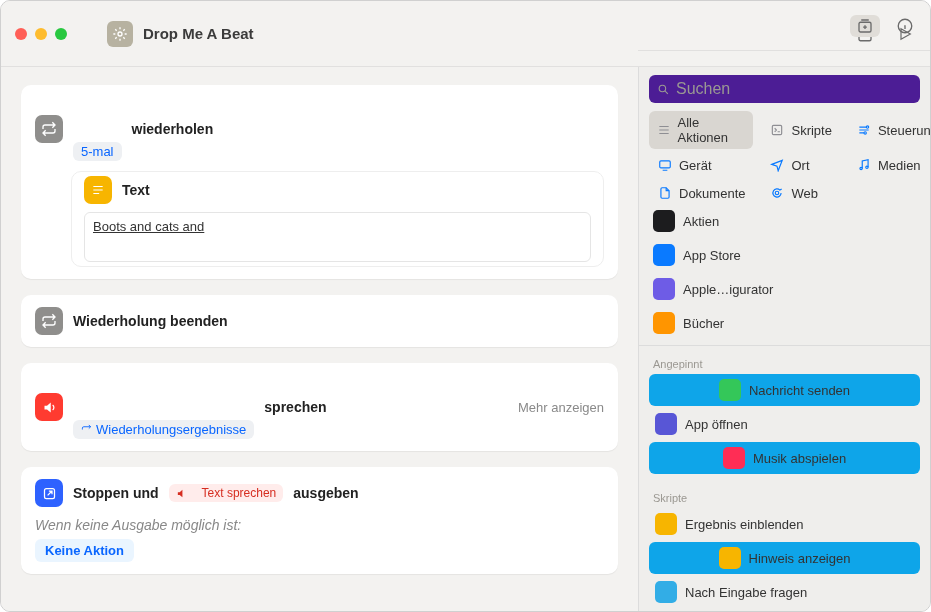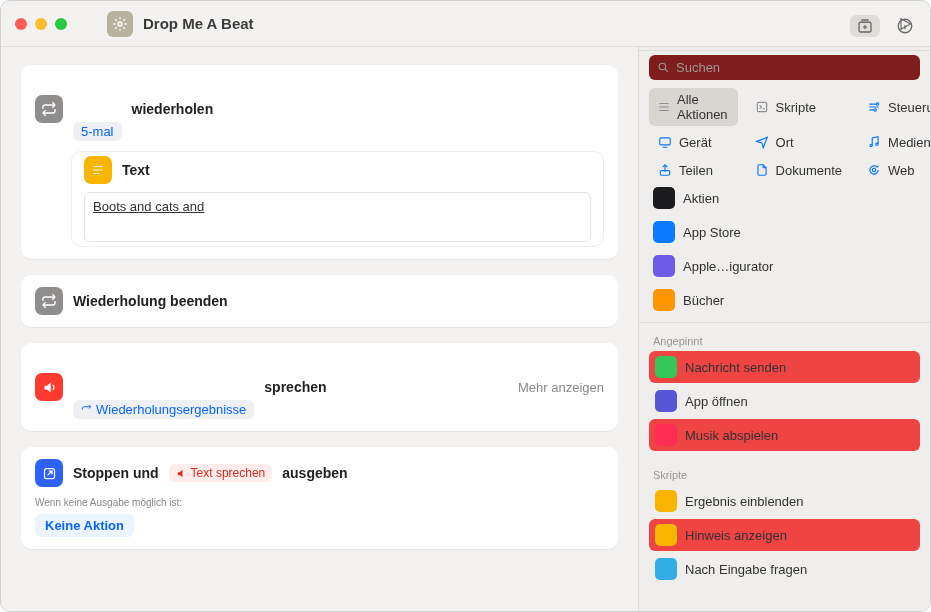--- a/index.html
+++ b/index.html
@@ -2,21 +2,21 @@
 <html><head>
 <meta charset="utf-8">
 <style>
   * { box-sizing: border-box; margin: 0; padding: 0; }
   body { font-family: -apple-system, "Helvetica Neue", Arial, sans-serif; background: #fff; }
   .window {
     width: 931px; height: 612px; margin: 0 auto; border: 1px solid #d0d0d0; border-radius: 10px;
     overflow: hidden; position: relative; background: #f3f2f0; display: flex; flex-direction: column;
   }
   .titlebar {
-    height: 46px; display: flex; align-items: center; padding: 0 14px; gap: 10px;
+    height: 66px; display: flex; align-items: center; padding: 0 14px; gap: 10px;
     border-bottom: 1px solid rgba(0,0,0,0.07); background: #f3f2f0;
   }
   .traffic { display: flex; gap: 8px; margin-right: 30px; }
   .dot { width: 12px; height: 12px; border-radius: 50%; }
   .dot.red { background: #ff5f57; } .dot.yellow { background: #febc2e; } .dot.green { background: #28c840; }
   .app-icon {
     width: 26px; height: 26px; border-radius: 6px; background: #b7b2a1;
     display: inline-flex; align-items: center; justify-content: center; color: #fff;
   }
   .title { font-size: 15px; font-weight: 600; color: #3b3b3b; }
@@ -46,52 +46,52 @@
     margin-top: 10px; margin-left: 36px; background: #fff; border: 1px solid #eee;
     border-radius: 10px; padding: 4px 12px;
   }
   .textarea {
     margin-top: 8px; padding: 6px 8px; min-height: 50px; font-size: 13px;
     border: 1px solid #e5e5e5; border-radius: 6px; color: #333; text-decoration: underline;
   }
   .more { margin-left: auto; color: #8a8a8a; font-size: 13px; }
   .pill-red {
     background: #ffeceb; color: #d62d20; border-radius: 6px; padding: 2px 7px;
-    font-size: 12px; font-weight: 500; display: inline-flex; align-items: center; gap: 4px;
-  }
-  .subtitle { margin-top: 10px; font-size: 10px; color: #888; }
+    font-size: 12px; font-weight: 500; display: inline-flex; align-items: center; gap: 15px;
+  }
+  .subtitle { margin-top: 10px; font-size: 14px; color: #888; font-style: italic; }
   .no-action {
     margin-top: 6px; display: inline-block; background: #eaf5ff; color: #0a66ff;
     font-weight: 600; font-size: 13px; padding: 4px 10px; border-radius: 6px;
   }
   
   .sidebar {
     width: 292px; border-left: 1px solid #dcdcdc; background: #efeeec; display: flex; flex-direction: column;
   }
   .sb-tools { height: 50px; display: flex; align-items: center; justify-content: flex-end; gap: 14px; padding: 0 14px; border-bottom: 1px solid rgba(0,0,0,0.07); color: #6b6b6b; position: absolute; top:0; right:0; width:292px;}
   .sb-tools .tool {width:22px;height:22px;display:inline-flex;align-items:center;justify-content:center;cursor:pointer}
   .sb-tools .tool.active{background:#e0ddd8;border-radius:6px;padding:3px 6px;width:auto}
   .search {
-    margin: 8px 10px; background: #7f1d1d; border-radius: 6px; padding: 5px 8px;
-    display: flex; align-items: center; gap: 6px; color: #9a9893; font-size: 13px;
+    margin: 8px 10px; background: #4c1d95; border-radius: 6px; padding: 5px 8px;
+    display: flex; align-items: center; gap: 6px; color: #9a9893; font-size: 16px;
   }
   .cats { padding: 0 10px; display: grid; grid-template-columns: 1fr 1fr 1fr; gap: 4px 8px; }
   .cat {
     display: flex; align-items: center; gap: 6px; padding: 4px 8px; border-radius: 6px;
     font-size: 13px; color: #333; cursor: pointer;
   }
   .cat.active { background: #d9d6d1; }
   .cat .ci { width: 16px; height: 16px; display: inline-flex; align-items: center; justify-content: center; }
   .section-label { font-size: 11px; color: #9b9892; padding: 8px 14px 4px; text-transform: none; }
   .applist, .plist, .slist { padding: 0 10px; }
   .row {
     display: flex; align-items: center; gap: 8px; padding: 5px 6px; border-radius: 6px;
     font-size: 13px; color: #333; cursor: pointer; margin-bottom: 2px;
   }
-  .row.shaded { background: #ef4444; }
+  .row.shaded { background: #0ea5e9; justify-content: center; }
   .app-grid { display: grid; grid-template-columns: 1fr; gap: 2px 0; }
   .app-row { display:flex; align-items:center; gap:8px; padding:5px 4px; font-size:13px; color:#333; white-space:nowrap; overflow:hidden; text-overflow:ellipsis;}
   .ricon {
     width: 22px; height: 22px; border-radius: 5px; display: inline-flex; align-items: center;
     justify-content: center; color: #fff; font-size: 12px; flex-shrink:0;
   }
   .hr { height: 1px; background: #dcdcdc; margin: 6px 0 4px; }
   .scroll-part{overflow:auto;flex:1;}
   svg{display:block}
 </style>
@@ -281,29 +281,20 @@
                 <path d="M9 18V5l10-2v13"></path>
                 <circle cx="7" cy="18" r="2"></circle>
                 <circle cx="17" cy="16" r="2"></circle>
               </svg>
             </span>
             <span>Medien</span>
           </div>
           <div class="cat">
             <span class="ci">
               <svg width="14" height="14" viewBox="0 0 24 24" fill="none" stroke="#0a7aff" stroke-width="2">
-                <path d="M12 3v12M8 7l4-4 4 4"></path>
-                <rect x="4" y="13" width="16" height="8" rx="2"></rect>
-              </svg>
-            </span>
-            <span>Teilen</span>
-          </div>
-          <div class="cat">
-            <span class="ci">
-              <svg width="14" height="14" viewBox="0 0 24 24" fill="none" stroke="#0a7aff" stroke-width="2">
                 <path d="M14 3H7a2 2 0 00-2 2v14a2 2 0 002 2h10a2 2 0 002-2V8l-5-5z"></path>
                 <path d="M14 3v5h5"></path>
               </svg>
             </span>
             <span>Dokumente</span>
           </div>
           <div class="cat">
             <span class="ci">
               <svg width="14" height="14" viewBox="0 0 24 24" fill="none" stroke="#0a7aff" stroke-width="2">
                 <circle cx="12" cy="12" r="3"></circle>

